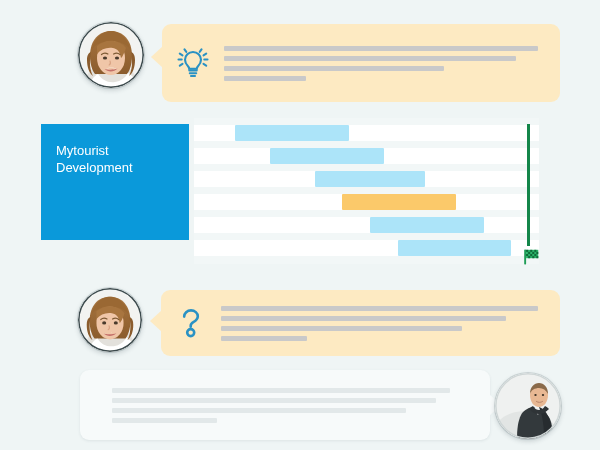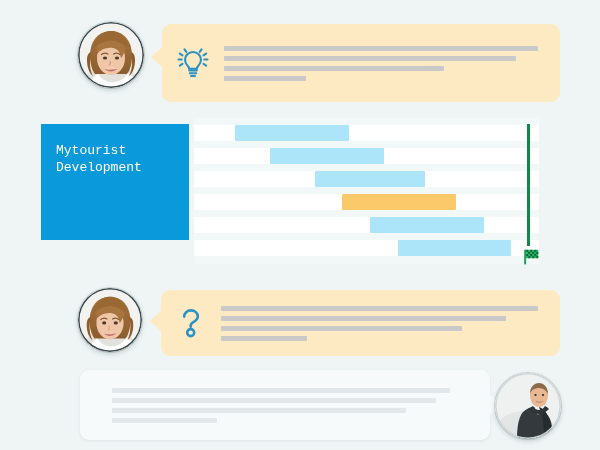--- a/index.html
+++ b/index.html
@@ -11,21 +11,20 @@
     height: 450px;
     background: #eff5f5;
     font-family: "Liberation Sans", sans-serif;
     overflow: hidden;
     position: relative;
   }
   .stage {
     position: relative;
     width: 552px;
     height: 450px;
-    font-family: Liberation Mono, monospace;
   }
 
   
   .avatar {
     position: absolute;
     border-radius: 50%;
     overflow: hidden;
     background: #e8eef0;
     box-shadow: 0 0 0 1px rgba(90,110,115,0.22), 0 2px 5px rgba(40,60,70,0.22);
   }

